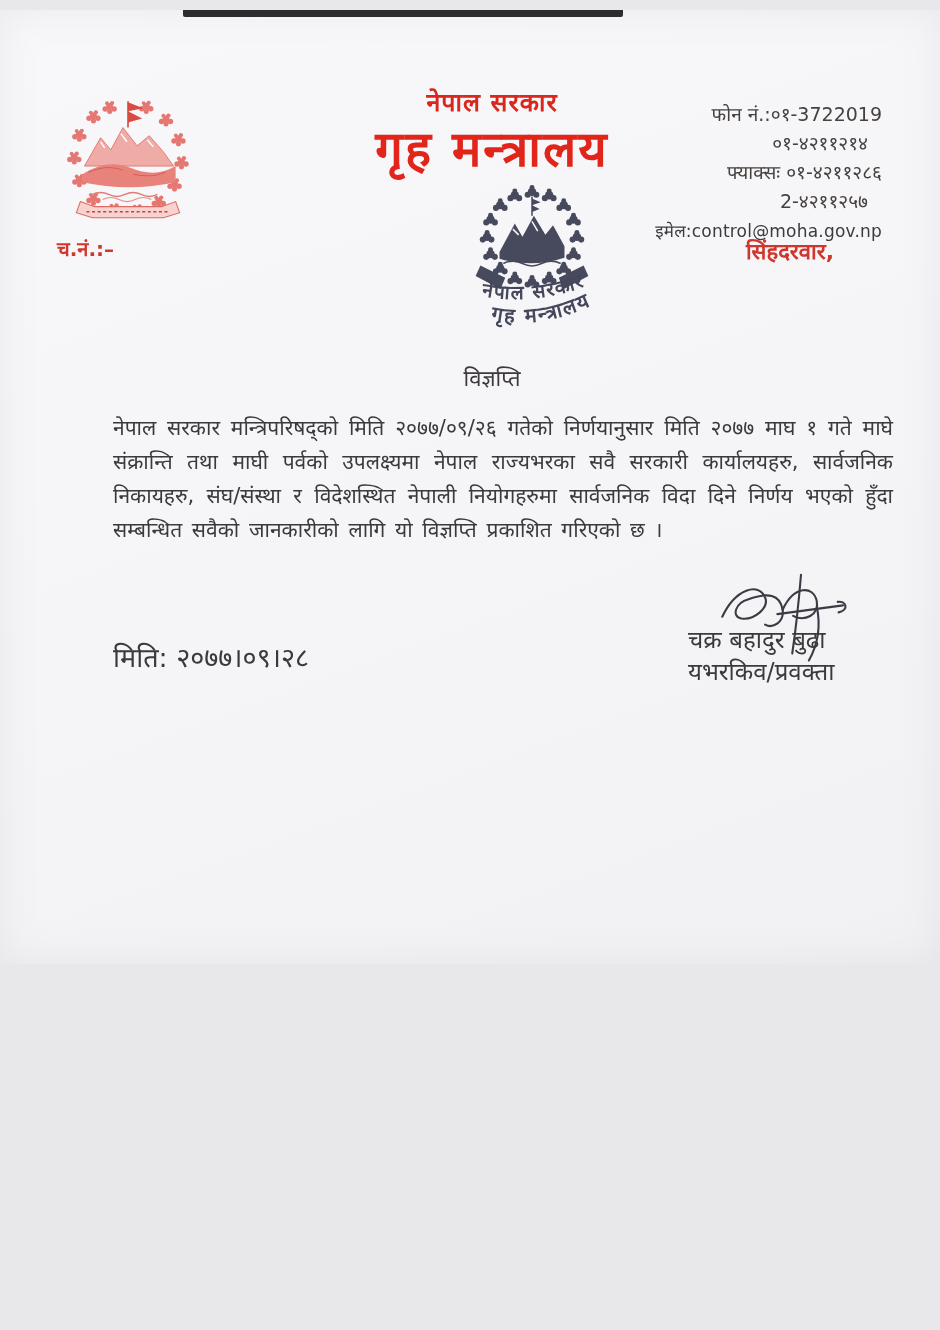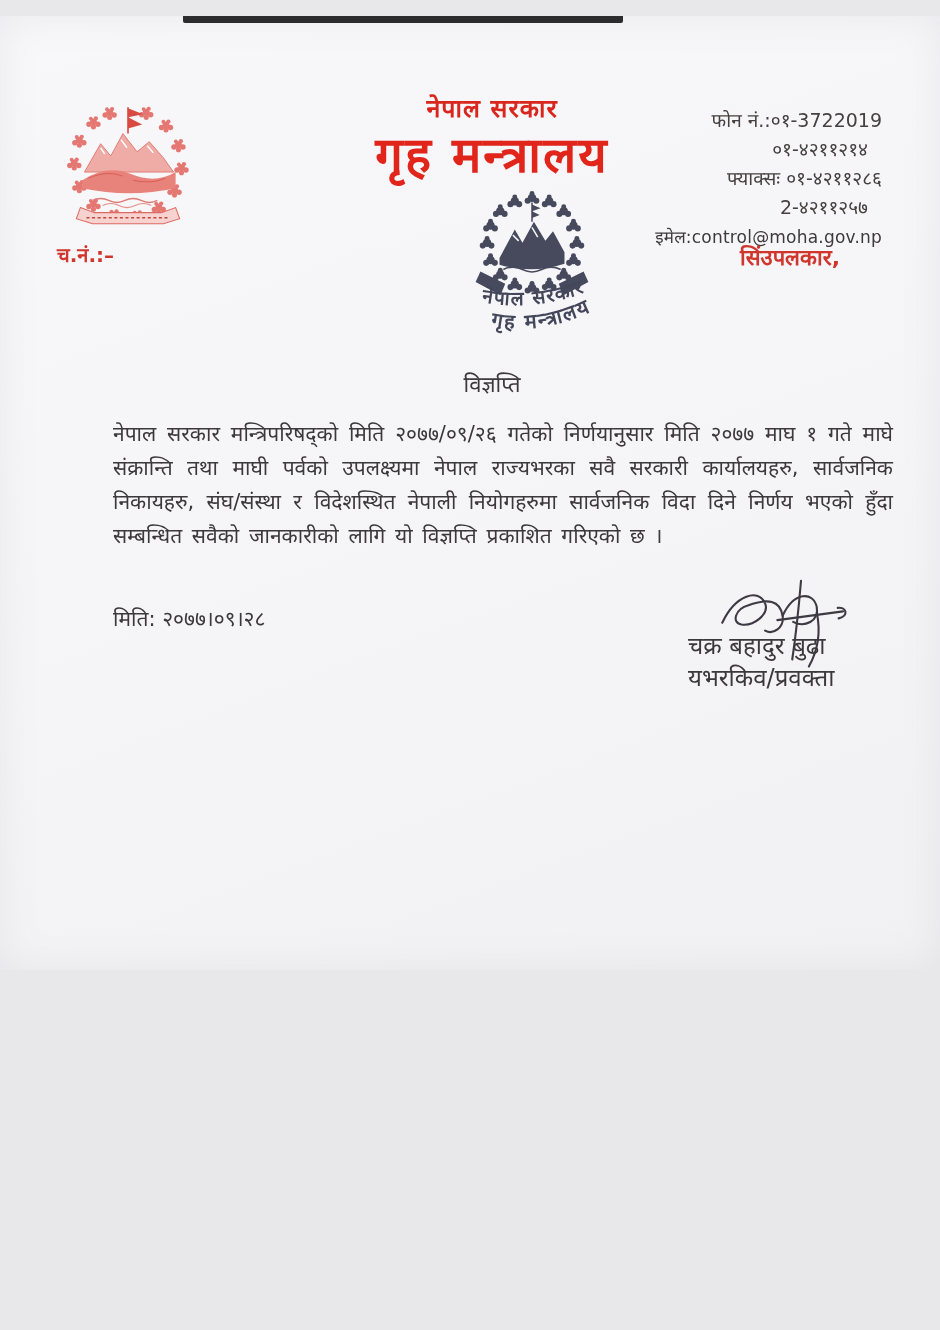--- a/index.html
+++ b/index.html
@@ -1,19 +1,19 @@
 <!DOCTYPE html>
 <html><head>
 <meta charset="utf-8">
 <style>
   html,body{margin:0;padding:0;background:#e8e7ea;}
   .page{
     position:relative;
     width:940px;height:954px;
-    margin:16px auto;
+    margin:10px auto;
     background:linear-gradient(160deg,#f8f7fa 0%,#f5f4f7 55%,#f1f0f3 100%);
     overflow:hidden;
     font-family:"DejaVu Sans","Liberation Sans",sans-serif;
     box-shadow:inset 0 0 40px rgba(120,115,125,0.10);
   }
   .scan-strip{position:absolute;left:183px;top:0;width:440px;height:7px;background:#1b1a1c;border-radius:0 0 2px 2px;opacity:.92;}
   .abs{position:absolute;}
   .gov-title{
     left:0;right:0;top:74px;text-align:center;
     transform:translateX(22px);
@@ -40,21 +40,21 @@
   .doc-title{
     left:0;right:0;top:352px;text-align:center;transform:translateX(22px);
     color:#3d393d;font-size:22px;
   }
   .body-par{
     left:113px;top:401px;width:780px;
     color:#3c393c;font-size:21px;line-height:34px;
     text-align:justify;word-spacing:3px;
   }
   .date-line{
-    left:113px;top:588px;color:#3c393c;font-size:21px;
+    left:113px;top:628px;color:#3c393c;font-size:27px;
   }
   .sig-block{
     left:688px;top:614px;width:185px;
     color:#3c393c;font-size:24px;line-height:32px;
   }
   .emblem-svg{left:52px;top:83px;}
   .stamp-svg{left:446px;top:167px;opacity:.93;}
   .signature-svg{left:696px;top:556px;}
 </style>
 </head>
@@ -157,21 +157,21 @@
 
   <div class="abs contact">
     <div>फोन नं.:०१-3722019</div>
     <div class="num-indent">०१-४२११२१४</div>
     <div>फ्याक्सः ०१-४२११२८६</div>
     <div class="num-indent">2-४२११२५७</div>
     <div class="email">इमेल:control@moha.gov.np</div>
   </div>
 
   <div class="abs address">
-    <div>सिंउपलकार,</div>
+    <div>सिंहदरवार,</div>
   </div>
 
   <div class="abs refs">
     <div>च.नं.:–</div>
   </div>
 
   <div class="abs doc-title">विज्ञप्ति</div>
 
   <div class="abs body-par">नेपाल सरकार मन्त्रिपरिषद्को मिति २०७७/०९/२६ गतेको निर्णयानुसार मिति २०७७ माघ १ गते माघे संक्रान्ति तथा माघी पर्वको उपलक्ष्यमा नेपाल राज्यभरका सवै सरकारी कार्यालयहरु, सार्वजनिक निकायहरु, संघ/संस्था र विदेशस्थित नेपाली नियोगहरुमा सार्वजनिक विदा दिने निर्णय भएको हुँदा सम्बन्धित सवैको जानकारीको लागि यो विज्ञप्ति प्रकाशित गरिएको छ ।</div>
 

